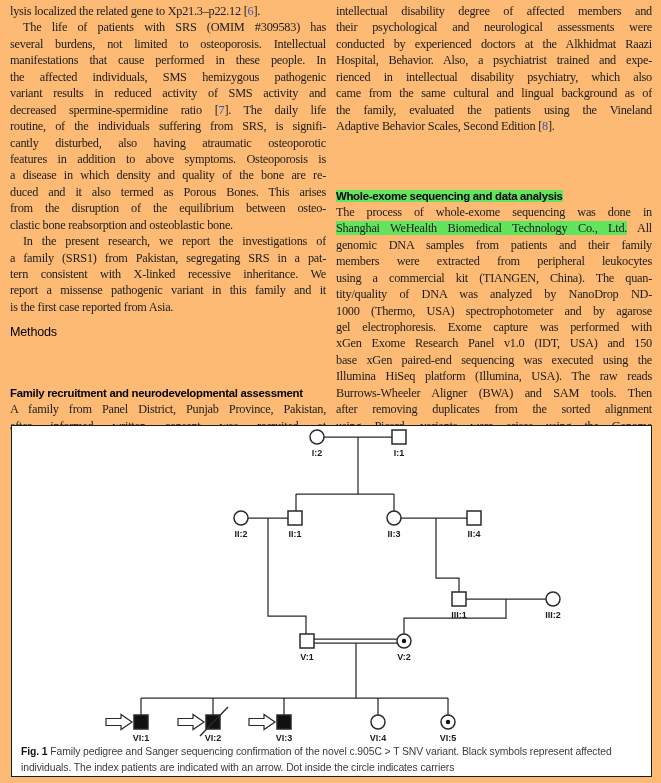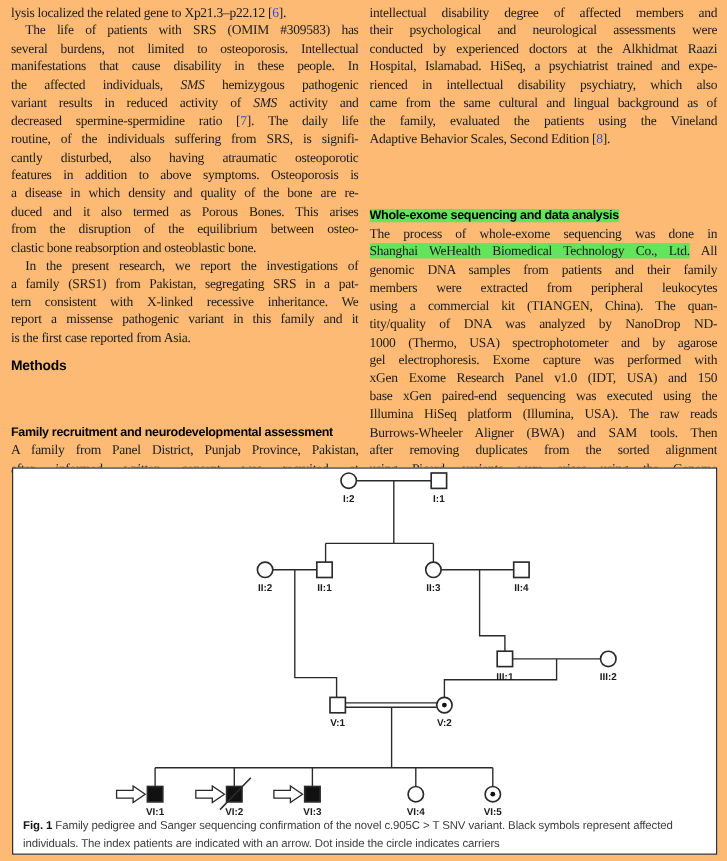--- a/index.html
+++ b/index.html
@@ -5,46 +5,46 @@
   html,body{margin:0;padding:0;background:#ffffff;}
   .page{position:relative;width:661px;height:783px;background:#fdba74;overflow:hidden;
         font-family:"Liberation Serif", serif;color:#1c1c1c;}
   .col{position:absolute;top:3px;width:316px;}
   .col.left{left:10px;}
   .col.right{left:336px;}
   .tl{height:16.45px;line-height:16.45px;font-size:12.3px;letter-spacing:-0.25px;
       text-align:justify;text-align-last:justify;white-space:nowrap;overflow:hidden;}
   .tl.last{text-align-last:left;}
   .tl.ind{padding-left:13px;}
-  .si{font-style:italic;}
+  .si{}
   .sr{color:var(--ref,#2f55c2);}
   .hl{background:var(--hl,#62e45c);}
   .gap{height:9px;}
   .h1{height:16.45px;line-height:16.45px;font-family:"Liberation Sans",sans-serif;
-      font-weight:bold;font-size:12.6px;letter-spacing:-0.2px;color:#000;white-space:nowrap;overflow:hidden;}
+      font-weight:normal;font-size:12.6px;letter-spacing:-0.2px;color:#000;white-space:nowrap;overflow:hidden;}
   .h2{height:16.45px;line-height:16.45px;font-family:"Liberation Sans",sans-serif;
       font-weight:bold;font-size:11.4px;letter-spacing:-0.3px;color:#000;white-space:nowrap;overflow:hidden;margin-top:44px;}
   .figbox{position:absolute;left:11px;top:425px;width:641px;height:352px;margin:0;
           border:1px solid #1b1b1b;box-sizing:border-box;background:#fff;}
   .figbox svg{position:absolute;left:0;top:0;width:639px;height:316px;display:block;}
   .figbox svg text{font:bold 9px "Liberation Sans",sans-serif;fill:#1b1b1b;}
   figcaption{position:absolute;left:9px;right:23px;top:318px;
              font-family:"Liberation Sans",sans-serif;font-size:10.4px;line-height:15.5px;
              color:#3c3c3c;letter-spacing:-0.1px;}
   .figlabel{font-weight:bold;color:#161616;}
 </style>
 </head>
 <body>
 
 <div class="page">
   <div class="col left" id="col-left">
       <div class="tl last"><span>lysis localized the related gene to Xp21.3–p22.12 [</span><span class="sr">6</span><span>].</span></div>
       <div class="tl ind"><span>The life of patients with SRS (OMIM #309583) has</span></div>
       <div class="tl"><span>several burdens, not limited to osteoporosis. Intellectual</span></div>
-      <div class="tl"><span>manifestations that cause disability in these people. In</span></div>
+      <div class="tl"><span>manifestations that cause performed in these people. In</span></div>
       <div class="tl"><span>the affected individuals, </span><span class="si">SMS</span><span> hemizygous pathogenic</span></div>
       <div class="tl"><span>variant results in reduced activity of </span><span class="si">SMS</span><span> activity and</span></div>
       <div class="tl"><span>decreased spermine-spermidine ratio [</span><span class="sr">7</span><span>]. The daily life</span></div>
       <div class="tl"><span>routine, of the individuals suffering from SRS, is signifi-</span></div>
       <div class="tl"><span>cantly disturbed, also having atraumatic osteoporotic</span></div>
       <div class="tl"><span>features in addition to above symptoms. Osteoporosis is</span></div>
       <div class="tl"><span>a disease in which density and quality of the bone are re-</span></div>
       <div class="tl"><span>duced and it also termed as Porous Bones. This arises</span></div>
       <div class="tl"><span>from the disruption of the equilibrium between osteo-</span></div>
       <div class="tl last"><span>clastic bone reabsorption and osteoblastic bone.</span></div>
@@ -56,21 +56,21 @@
       <div class="gap"></div>
       <div class="h1">Methods</div>
       <div class="h2">Family recruitment and neurodevelopmental assessment</div>
       <div class="tl"><span>A family from Panel District, Punjab Province, Pakistan,</span></div>
       <div class="tl"><span>after informed written consent was recruited at</span></div>
     </div>
   <div class="col right" id="col-right">
       <div class="tl"><span>intellectual disability degree of affected members and</span></div>
       <div class="tl"><span>their psychological and neurological assessments were</span></div>
       <div class="tl"><span>conducted by experienced doctors at the Alkhidmat Raazi</span></div>
-      <div class="tl"><span>Hospital, Islamabad. HiSeq, a psychiatrist trained and expe-</span></div>
+      <div class="tl"><span>Hospital, Behavior. Also, a psychiatrist trained and expe-</span></div>
       <div class="tl"><span>rienced in intellectual disability psychiatry, which also</span></div>
       <div class="tl"><span>came from the same cultural and lingual background as of</span></div>
       <div class="tl"><span>the family, evaluated the patients using the Vineland</span></div>
       <div class="tl last"><span>Adaptive Behavior Scales, Second Edition [</span><span class="sr">8</span><span>].</span></div>
       <div class="gap"></div>
       <div class="h2"><span class="hl">Whole-exome sequencing and data analysis</span></div>
       <div class="tl"><span>The process of whole-exome sequencing was done in</span></div>
       <div class="tl"><span class="hl">Shanghai WeHealth Biomedical Technology Co., Ltd.</span><span> All</span></div>
       <div class="tl"><span>genomic DNA samples from patients and their family</span></div>
       <div class="tl"><span>members were extracted from peripheral leukocytes</span></div>

